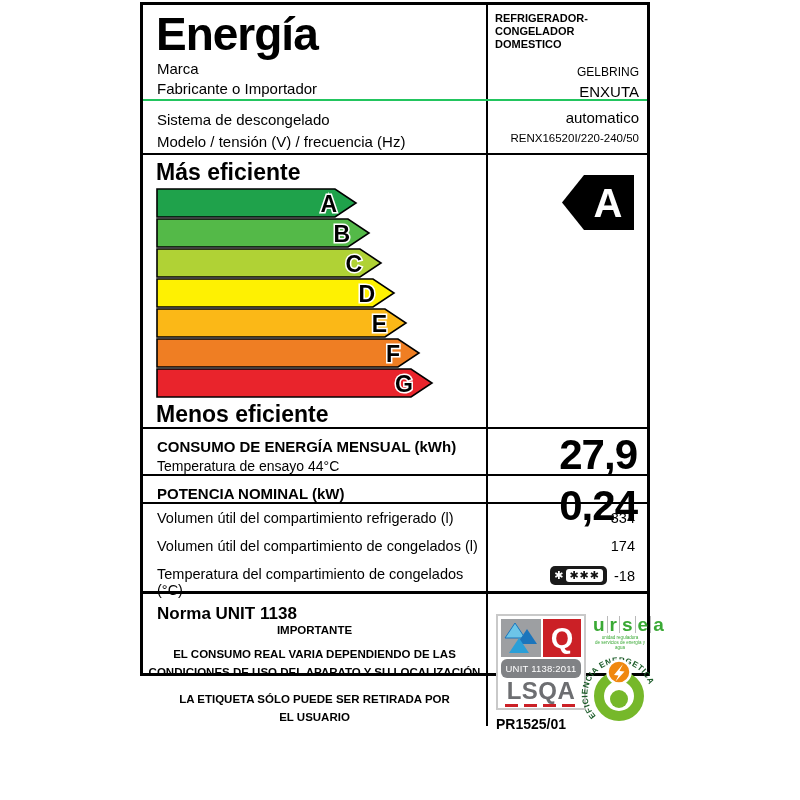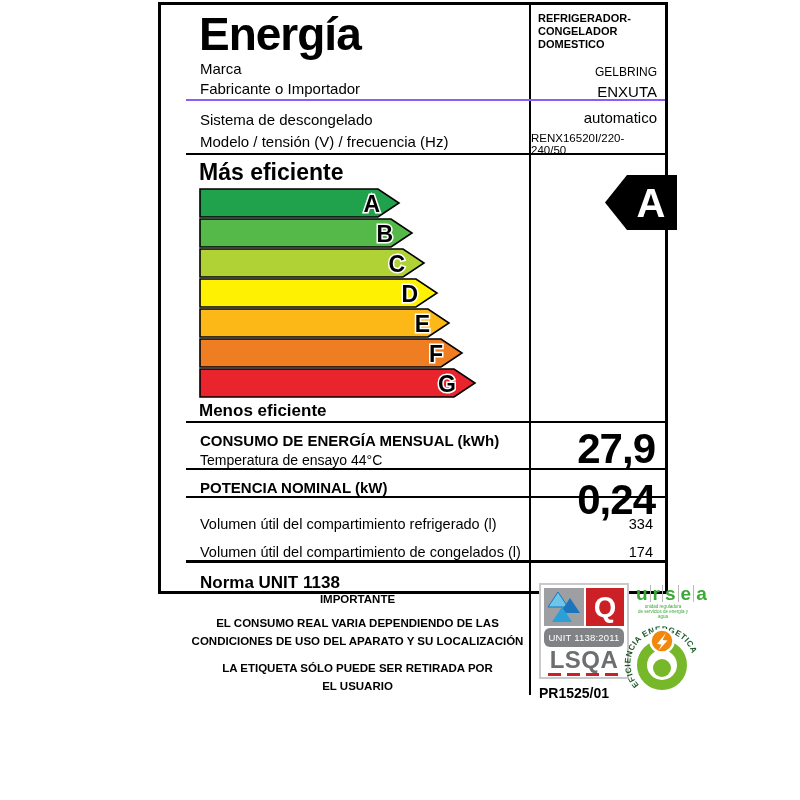--- a/index.html
+++ b/index.html
@@ -1,61 +1,61 @@
 <!DOCTYPE html>
 <html style="--lsqa-red: #cb2026; --lsqa-gray: #808285; --lsqa-text: #6d6e71; --ursea-green: #3aa935; --ring-green: #76b82a; --ring-orange: #f0880e; --logo-text-green: #1d5c2a; --tri-blue-light: #6dc5e8; --tri-blue-mid: #2a9fd8; --tri-blue-dark: #1b75bc;"><head>
 <meta charset="utf-8">
 <style>
   * { margin:0; padding:0; box-sizing:border-box; }
   html,body { width:800px; height:800px; background:#ffffff;
     font-family:"Liberation Sans", sans-serif; color:#000; }
   .canvas { position:relative; width:800px; height:800px; background:#fff; overflow:hidden; }
 
-  .label { position:absolute; left:158px; top:2px; width:510px; height:592px;
-    border:3px solid #000; background:#fff; display:flex; flex-direction:column;padding-left:25px; }
+  .label { position:absolute; left:140px; top:2px; width:510px; height:674px;
+    border:3px solid #000; background:#fff; display:flex; flex-direction:column; }
 
   .row2 { display:flex; flex-direction:row; }
   .colL { width:343px; flex:0 0 343px; }
   .colR { flex:1; border-left:2px solid #000; position:relative; }
 
   
   .sec-header { height:106px; }
   .title { font-size:46px; font-weight:bold; letter-spacing:-1px; padding:4px 0 0 13px; line-height:50px; }
   .hdr-sub { padding-left:14px; font-size:15px; line-height:20px; }
   .appliance { padding:7px 6px 0 7px; font-weight:bold; font-size:11px; line-height:13px; }
   .maker { position:absolute; right:8px; top:60px; font-size:12px; text-align:right; }
   .brand { position:absolute; right:8px; top:78px; font-size:15px; text-align:right; }
 
   
-  .sec-specs { height:56px; border-top:2px solid #8b5cf6; }
+  .sec-specs { height:56px; border-top:2px solid #22c55e; }
   .spec-lines { padding:8px 0 0 14px; font-size:15px; line-height:22px; }
   .spec-val-1 { position:absolute; right:8px; top:8px; font-size:15px; }
   .spec-val-2 { position:absolute; right:8px; top:31px; font-size:11.5px; }
 
   
   .sec-scale { height:274px; border-top:2px solid #000; }
   .scale-head { font-size:23px; font-weight:bold; padding:4px 0 2px 13px; }
-  .scale-foot { font-size:17px; font-weight:bold; padding:3px 0 0 13px;border-radius:12px; }
+  .scale-foot { font-size:23px; font-weight:bold; padding:3px 0 0 13px;border-radius:12px; }
   .arrows { padding-left:13px; }
   .arrow-row { height:30px; }
   .arrow-row svg { display:block; }
   .arrow-letter { font-size:23px; font-weight:bold; }
   .black-arrow { position:absolute; left:74px; top:20px; }
 
   
   .sec-metric { border-top:2px solid #000; }
   .sec-consumo { height:57px; }
   .sec-potencia { height:58px; }
   .metric-label { font-weight:bold; font-size:15px; padding:9px 0 0 14px; }
   .metric-sub { font-size:14px; padding:3px 0 0 14px; }
   .metric-value { position:absolute; right:10px; top:2px; font-size:42px; font-weight:bold; letter-spacing:-1px;margin-left:40px; }
 
   
   .sec-details { height:89px; border-top:2px solid #000; padding-top:6px; }
-  .detail-row { display:flex; height:28px; align-items:flex-end; }
+  .detail-row { display:flex; height:28px; align-items:flex-start; }
   .detail-label { width:343px; flex:0 0 343px; font-size:14.5px; padding-left:14px; }
   .detail-valwrap { flex:1; display:flex; align-items:center; justify-content:flex-end; padding-right:12px; gap:7px; }
   .detail-value { font-size:14.5px; text-align:right; }
   .star-badge { display:inline-flex; align-items:center; background:#1a1a1a; border-radius:5px;
     height:19px; padding:0 4px 0 4px; gap:3px; }
   .star-outer { color:#fff; font-size:11px; line-height:11px; }
   .star-inner-box { background:#fff; border-radius:3px; padding:1px 3px; font-size:11px; line-height:11px; color:#111; letter-spacing:1px; }
   
   .details-grid { position:relative; height:100%; }
   .details-divider { position:absolute; left:343px; top:-8px; bottom:-2px; width:2px; background:#000; }
@@ -211,20 +211,30 @@
           <div class="detail-valwrap">
               <span class="detail-value">334</span>
             </div>
         </div>
         <div class="detail-row">
           <div class="detail-label">Volumen útil del compartimiento de congelados (l)</div>
           <div class="detail-valwrap">
               <span class="detail-value">174</span>
             </div>
         </div>
+        <div class="detail-row">
+          <div class="detail-label">Temperatura del compartimiento de congelados (°C)</div>
+          <div class="detail-valwrap">
+            <span class="star-badge">
+              <span class="star-outer">✱</span>
+              <span class="star-inner-box">✱✱✱</span>
+            </span>
+            <span class="detail-value">-18</span>
+          </div>
+        </div>
       </div>
     </div>
 
     <div class="sec-footer row2">
       <div class="colL">
         <div class="norma">Norma UNIT 1138</div>
         <div class="importante">IMPORTANTE</div>
         <div class="notice">EL CONSUMO REAL VARIA DEPENDIENDO DE LAS CONDICIONES DE USO DEL APARATO Y SU LOCALIZACIÓN</div>
         <div class="notice notice-2">LA ETIQUETA SÓLO PUEDE SER RETIRADA POR EL USUARIO</div>
       </div>

